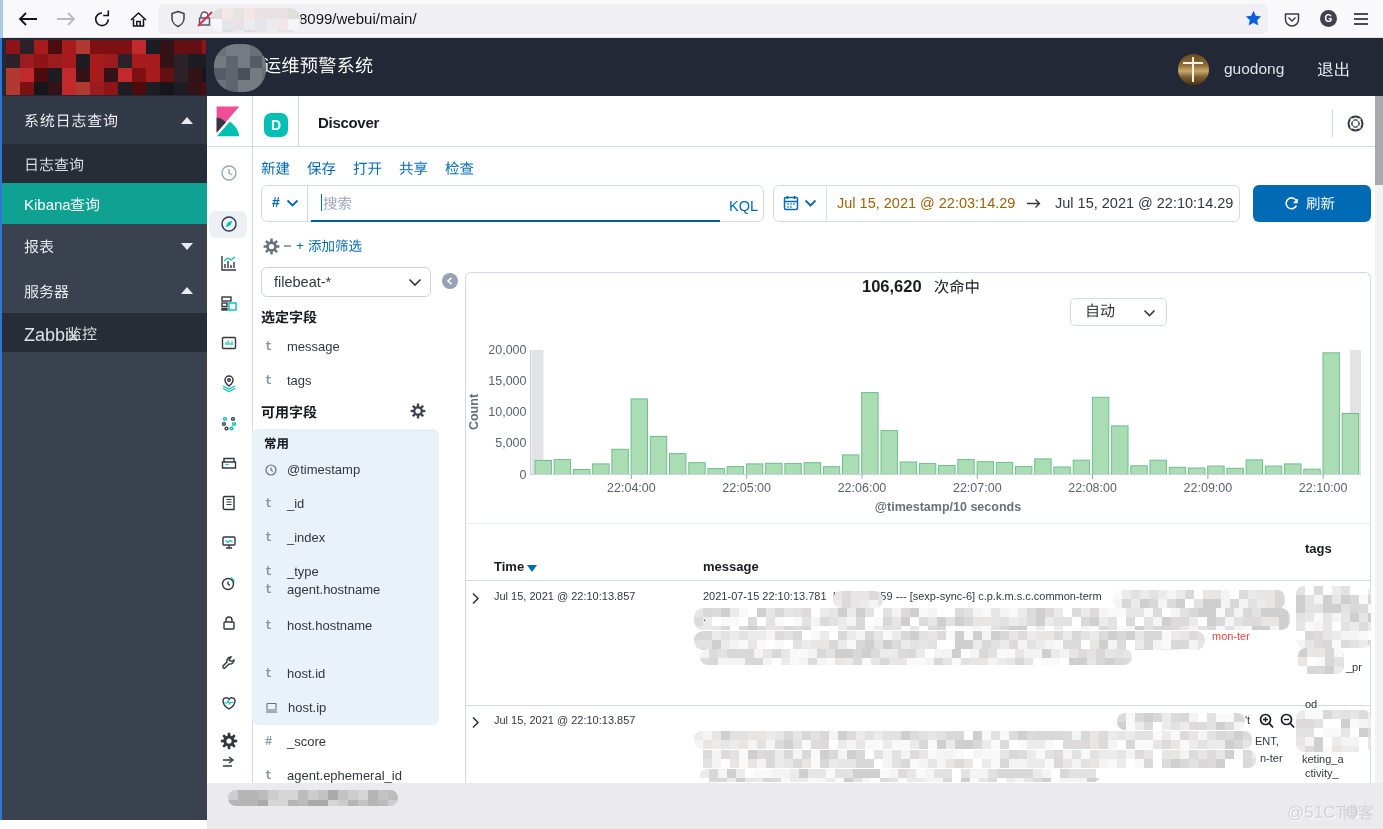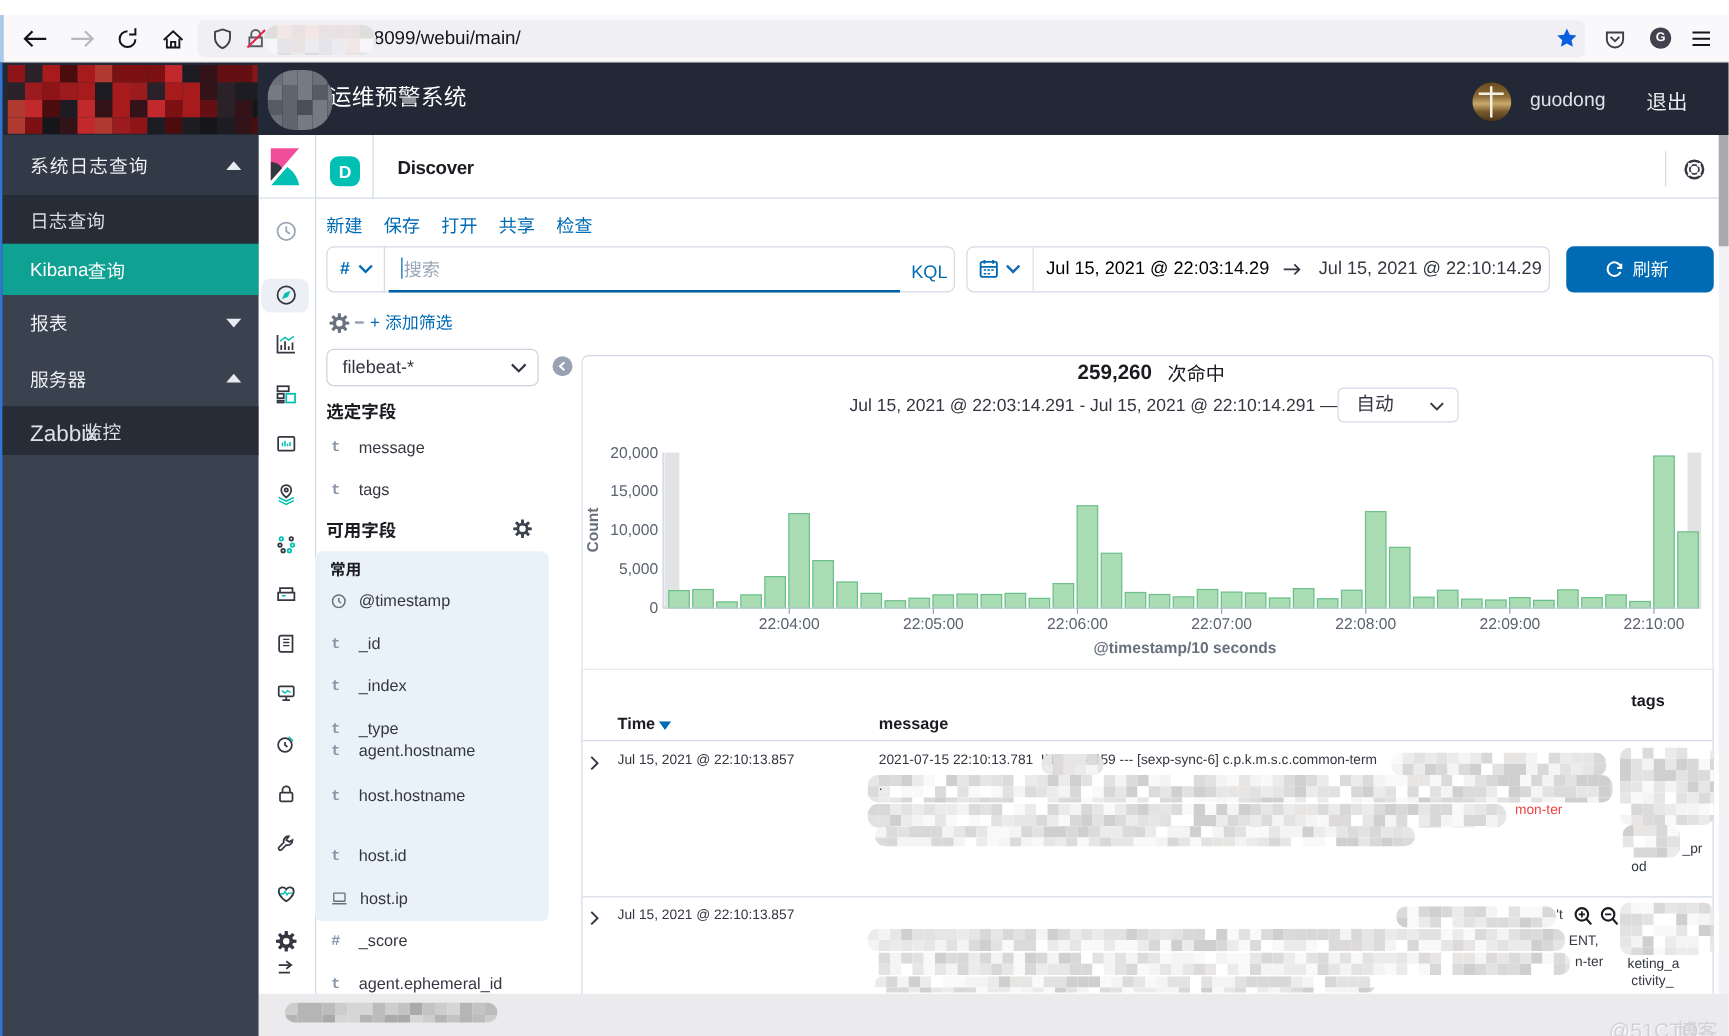--- a/index.html
+++ b/index.html
@@ -1,15 +1,15 @@
 <!DOCTYPE html>
 <html><head><meta charset="utf-8"><style>
 * { margin:0; padding:0; box-sizing:border-box; }
 html,body { width:1383px; height:829px; overflow:hidden; font-family:"Liberation Sans",sans-serif; }
-#root { position:relative; width:1383px; height:597px; background:#fff;margin-top:12px; }
+#root { position:relative; width:1383px; height:597px; background:#fff; }
 .abs { position:absolute; }
 .frow { position:absolute; left:265px; height:20px; width:175px; }
 .fic { display:inline-block; width:12px; font-size:12px; color:#8695a8; vertical-align:middle; }
 .ficsvg { vertical-align:middle; margin-right:0px; }
 .fname { font-size:13px; color:#343741; margin-left:10px; vertical-align:middle; }
 .mono { font-family:Liberation Sans, sans-serif; font-size:11px; color:#343741; }
 </style></head><body>
 <div id="root">
 
 <div class="abs" style="left:0;top:0;width:1383px;height:38px;background:#f9f9fb;border-bottom:1px solid #e0e0e6"></div>
@@ -265,21 +265,21 @@
 <div class="abs" style="left:773px;top:185px;width:467px;height:37px;background:#fff;border:1px solid #d3dae6;border-radius:6px"></div>
 <svg class="abs" style="left:783px;top:195px" width="16" height="16" viewBox="0 0 16 16" fill="none" stroke="#006bb4" stroke-width="1.5">
  <rect x="1.5" y="2.5" width="13" height="12" rx="1.5"></rect>
       <path d="M4.5 1v3M11.5 1v3M1.5 6.5h13"></path>
       <path d="M4 9h2M7 9h2M10 9h2M4 12h2M7 12h2" stroke-width="1.2"></path>
 </svg>
 <svg class="abs" style="left:804px;top:199px" width="13" height="9" viewBox="0 0 13 9" fill="none" stroke="#1a6cb4" stroke-width="2">
       <path d="M1.5 1.5l5 5 5-5"></path>
     </svg>
 <div class="abs" style="left:826px;top:186px;width:1px;height:35px;background:#dde3ec"></div>
-<div class="abs" style="left:837px;top:195px;font-size:14.5px;color:#000000">Jul 15, 2021 @ 22:03:14.29</div>
+<div class="abs" style="left:837px;top:195px;font-size:14.5px;color:#a16207">Jul 15, 2021 @ 22:03:14.29</div>
 <svg class="abs" style="left:1026px;top:198px" width="15" height="11" viewBox="0 0 15 11" fill="none" stroke="#343741" stroke-width="1.4">
       <path d="M1 5.5h12M9.5 1.5l4 4-4 4"></path>
     </svg>
 <div class="abs" style="left:1055px;top:195px;font-size:14.5px;color:#343741">Jul 15, 2021 @ 22:10:14.29</div>
 <div class="abs" style="left:1253px;top:185px;width:118px;height:37px;background:#006bb4;border-radius:6px"></div>
 <svg class="abs" style="left:1284px;top:196px" width="15" height="15" viewBox="0 0 15 15" fill="none" stroke="#fff" stroke-width="1.6">
       <path d="M12.8 6.2a5.4 5.4 0 10-.4 3.4M13 3v3.4H9.6"></path>
     </svg>
 <svg class="abs" style="left:1306px;top:196px;" width="31" height="20" viewBox="0 0 31 20">
       <g transform="translate(0 12.76) scale(0.014500 -0.014500)" fill="#ffffff">
@@ -350,29 +350,28 @@
     <div class="frow" style="top:616px"><span class="fic" style="font-family:'Liberation Mono',monospace;font-weight:bold">t</span><span class="fname">host.hostname</span></div>
     <div class="frow" style="top:664px"><span class="fic" style="font-family:'Liberation Mono',monospace;font-weight:bold">t</span><span class="fname">host.id</span></div>
     <div class="frow" style="top:698px"><svg class="ficsvg" width="13" height="12" viewBox="0 0 13 12" fill="none" stroke="#69707d" stroke-width="1.1">
         <rect x="2" y="1.5" width="9" height="6.5" rx="0.5"></rect>
         <path d="M0.8 10h11.4"></path>
       </svg><span class="fname">host.ip</span></div>
     <div class="frow" style="top:732px"><span class="fic" style="font-family:'Liberation Mono',monospace;font-weight:bold">#</span><span class="fname">_score</span></div>
     <div class="frow" style="top:766px"><span class="fic" style="font-family:'Liberation Mono',monospace;font-weight:bold">t</span><span class="fname">agent.ephemeral_id</span></div>
 
 <div class="abs" style="left:465px;top:272px;width:906px;height:251px;background:#fff;border:1px solid #d3dae6;border-radius:6px 6px 0 0;border-bottom:none"></div>
-<div class="abs" style="left:862px;top:277px;font-size:16.5px;font-weight:bold;color:#1a1c21">259,260</div>
+<div class="abs" style="left:862px;top:277px;font-size:16.5px;font-weight:bold;color:#1a1c21">106,620</div>
 <svg class="abs" style="left:934px;top:279px;" width="47" height="21" viewBox="0 0 47 21">
       <g transform="translate(0 13.46) scale(0.015300 -0.015300)" fill="#1a1c21">
         <path transform="translate(0.0 0)" d="M57 717C125 679 210 619 250 578L298 639C256 680 170 735 102 771ZM42 73 111 21C173 111 249 227 308 329L250 379C185 270 100 146 42 73ZM454 840C422 680 366 524 289 426C309 417 346 396 361 384C401 441 437 514 468 596H837C818 527 787 451 763 403C781 395 811 380 827 371C862 440 906 546 932 644L877 674L862 670H493C509 720 523 772 534 825ZM569 547V485C569 342 547 124 240 -26C259 -39 285 -66 297 -84C494 15 581 143 620 265C676 105 766 -12 911 -73C921 -53 944 -22 961 -7C787 56 692 210 647 411C648 437 649 461 649 484V547Z"></path>
         <path transform="translate(1000.0 0)" d="M505 852C411 718 219 591 34 542C50 522 68 491 78 469C151 493 226 529 296 571V508H696V575C765 532 839 497 911 474C924 496 948 529 967 546C808 586 638 683 547 786L565 809ZM304 576C378 622 447 677 503 735C555 677 621 622 694 576ZM128 425V-3H197V82H433V425ZM197 358H362V149H197ZM539 425V-81H612V357H804V143C804 131 800 127 786 126C772 126 724 126 668 127C677 106 687 78 690 57C766 57 813 57 841 69C870 82 877 103 877 143V425Z"></path>
         <path transform="translate(2000.0 0)" d="M458 840V661H96V186H171V248H458V-79H537V248H825V191H902V661H537V840ZM171 322V588H458V322ZM825 322H537V588H825Z"></path>
       </g>
     </svg>
-<div class="abs" style="left:465px;top:304px;width:605px;text-align:right;font-size:14px;color:#343741">Jul 15, 2021 @ 22:03:14.291 - Jul 15, 2021 @ 22:10:14.291 —</div>
 <div class="abs" style="left:1070px;top:298px;width:97px;height:28px;background:#fff;border:1px solid #d3dae6;border-radius:5px"></div>
 <svg class="abs" style="left:1085px;top:303px;" width="32" height="21" viewBox="0 0 32 21">
       <g transform="translate(0 13.20) scale(0.015000 -0.015000)" fill="#343741">
         <path transform="translate(0.0 0)" d="M239 411H774V264H239ZM239 482V631H774V482ZM239 194H774V46H239ZM455 842C447 802 431 747 416 703H163V-81H239V-25H774V-76H853V703H492C509 741 526 787 542 830Z"></path>
         <path transform="translate(1000.0 0)" d="M89 758V691H476V758ZM653 823C653 752 653 680 650 609H507V537H647C635 309 595 100 458 -25C478 -36 504 -61 517 -79C664 61 707 289 721 537H870C859 182 846 49 819 19C809 7 798 4 780 4C759 4 706 4 650 10C663 -12 671 -43 673 -64C726 -68 781 -68 812 -65C844 -62 864 -53 884 -27C919 17 931 159 945 571C945 582 945 609 945 609H724C726 680 727 752 727 823ZM89 44 90 45V43C113 57 149 68 427 131L446 64L512 86C493 156 448 275 410 365L348 348C368 301 388 246 406 194L168 144C207 234 245 346 270 451H494V520H54V451H193C167 334 125 216 111 183C94 145 81 118 65 113C74 95 85 59 89 44Z"></path>
       </g>
     </svg>
 <svg class="abs" style="left:1143px;top:309px" width="13" height="9" viewBox="0 0 13 9" fill="none" stroke="#343741" stroke-width="1.6">
       <path d="M1.5 1.5l5 5 5-5"></path>
     </svg>
@@ -1774,21 +1773,21 @@
       <rect x="36" y="36" width="9" height="9" fill="#e8e6e4"></rect>
       <rect x="45" y="36" width="9" height="9" fill="#ebebeb"></rect>
       <rect x="54" y="36" width="9" height="9" fill="#ebebeb"></rect>
       <rect x="63" y="36" width="9" height="9" fill="#ffffff"></rect>
       <rect x="72" y="36" width="9" height="9" fill="#e8e6e4"></rect>
     </svg>
 
 <div class="abs mono" style="left:703px;top:611px">.</div>
 <div class="abs mono" style="left:1212px;top:630px;color:#ef4444">mon-ter</div>
 <div class="abs mono" style="left:1346px;top:661px">_pr</div>
-<div class="abs mono" style="left:1305px;top:676px">od</div>
+<div class="abs mono" style="left:1305px;top:698px">od</div>
 <div class="abs mono" style="left:1245px;top:714px">'t</div>
 <div class="abs mono" style="left:1255px;top:735px">ENT,</div>
 <div class="abs mono" style="left:1260px;top:752px">n-ter</div>
 <div class="abs mono" style="left:1302px;top:753px">keting_a</div>
 <div class="abs mono" style="left:1305px;top:767px">ctivity_</div>
 
 <svg class="abs" style="left:1259px;top:713px" width="38" height="17" viewBox="0 0 38 17" fill="none" stroke="#1a1c21" stroke-width="1.7">
  <circle cx="6.5" cy="6.5" r="5"></circle>
       <path d="M10 10l4 4.5"></path>
       <path d="M4 6.5h5M6.5 4v5" stroke-width="1.4"></path>

